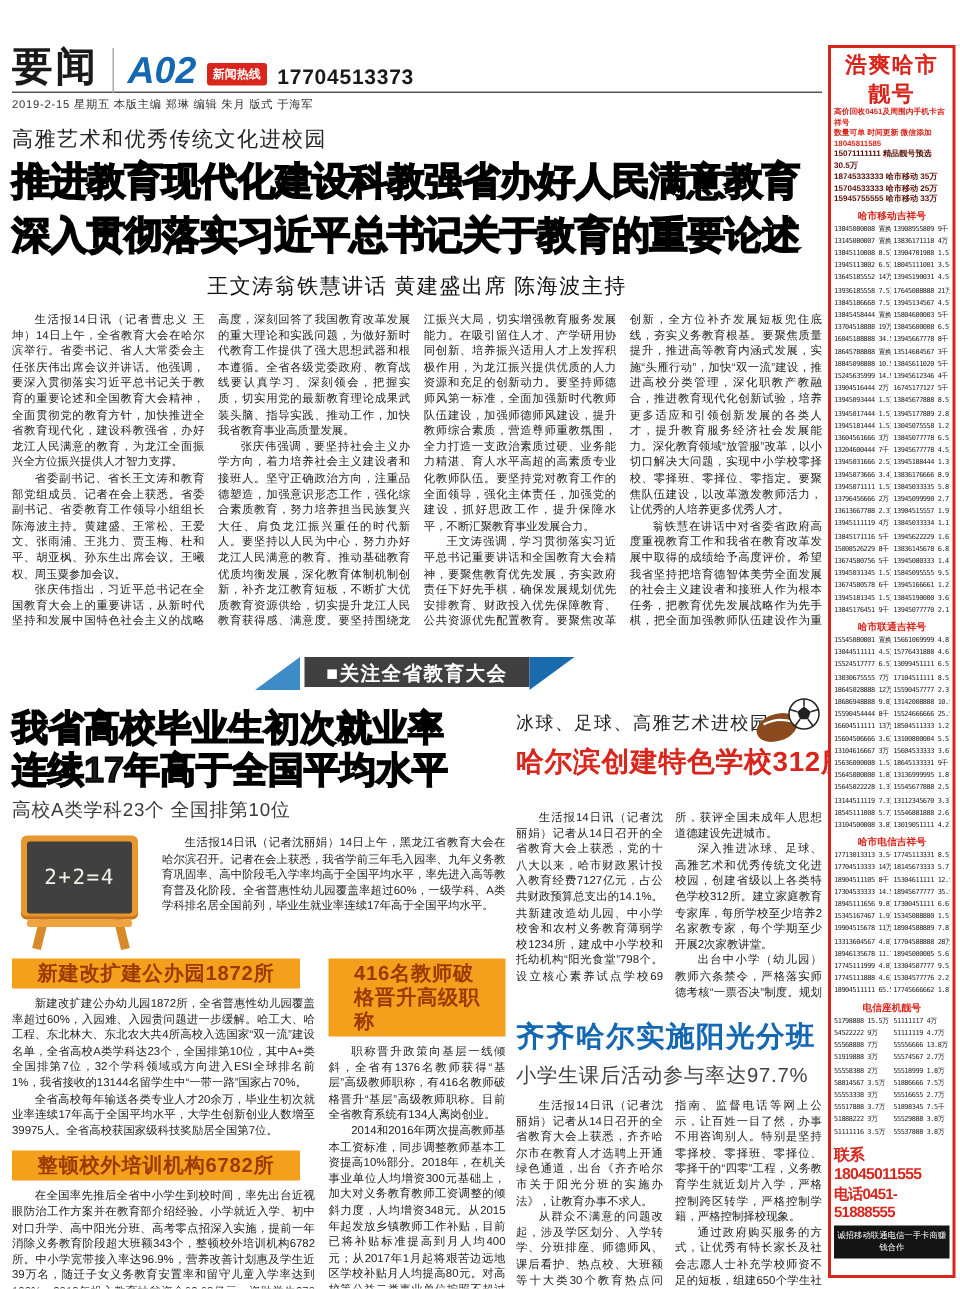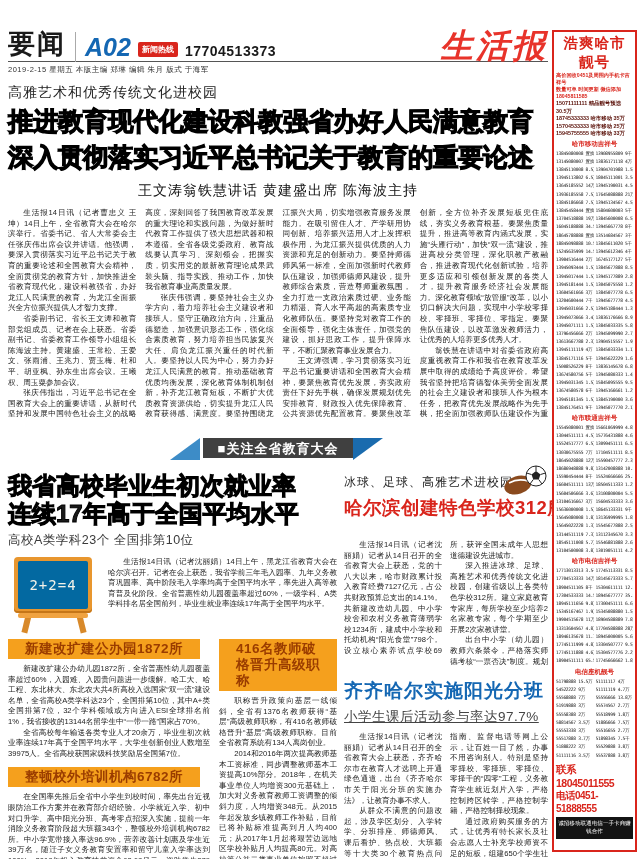--- a/index.html
+++ b/index.html
@@ -42,21 +42,21 @@
   .lower { display:flex; margin-top:10px; gap:7px; }
   .l-col { width:329px; }
   .r-col { width:204px; position:relative; }
 
   .l-head { font-size:24px; line-height:28px; font-weight:900; -webkit-text-stroke:1px #000; letter-spacing:0; white-space:nowrap; }
   .l-sub { font-size:12.5px; color:#3a3a3a; margin-top:4px; letter-spacing:.5px; }
 
   .board-row { display:flex; margin-top:8px; gap:8px; }
   .board-wrap { width:92px; height:74px; position:relative; flex:none; }
   .board-frame { position:absolute; left:6px; top:0; width:78px; height:56px; background:#e8962e; border-radius:4px; padding:4px; box-shadow:inset 0 -2px 0 #c57618; }
-  .board-inner { width:100%; height:100%; background:#0369a1; border-radius:2px; display:flex; align-items:center; justify-content:center; }
+  .board-inner { width:100%; height:100%; background:#404040; border-radius:2px; display:flex; align-items:center; justify-content:center; }
   .board-formula { color:#f2f2e9; font-size:14px; letter-spacing:1px; font-family:"DejaVu Sans Mono",monospace; }
   .board-leg { position:absolute; width:6px; height:22px; background:#d8892a; top:54px; }
   .leg-a { left:16px; transform:rotate(14deg); }
   .leg-b { right:16px; transform:rotate(-14deg); }
   .board-tray { position:absolute; left:10px; top:56px; width:70px; height:5px; background:#f0a341; border-radius:2px; }
   .lead-text { font-size:7.6px; line-height:10.6px; text-align:justify; color:#222; height:74px; overflow:hidden; }
 
   .subcols { display:flex; gap:9px; margin-top:8px; }
   .subcol-a { width:202px; }
   .subcol-b { width:118px; }
@@ -65,21 +65,21 @@
   .sc-body { font-size:7.6px; line-height:10.6px; text-align:justify; color:#222; margin-bottom:8px; }
   .subcol-b .sc-body { height:196px; overflow:hidden; }
 
   
   .r-kicker { font-size:12px; color:#222; margin-top:2px; letter-spacing:1px; }
   .balls { position:absolute; right:0; top:-8px; width:46px; height:34px; }
   .red-head { color:#d9251c; font-size:18.5px; font-weight:900; letter-spacing:.5px; margin-top:4px; white-space:nowrap; }
   .r-body { margin-top:20px; height:128px; overflow:hidden; column-count:2; column-gap:8px; column-fill:auto;
       font-size:7.6px; line-height:10.6px; text-align:justify; color:#222; }
   .blue-head { color:#1467b3; font-size:19px; font-weight:900; letter-spacing:1px; margin-top:10px; white-space:nowrap; }
-  .gray-sub { color:#444; font-size:13.5px; margin-top:4px; letter-spacing:.5px;text-decoration:underline; }
+  .gray-sub { color:#444; font-size:13.5px; margin-top:4px; letter-spacing:.5px; }
   .r-body2 { margin-top:6px; height:150px; overflow:hidden; column-count:2; column-gap:8px; column-fill:auto;
       font-size:7.6px; line-height:10.6px; text-align:justify; color:#222; }
 
   
   .ad-col { position:absolute; left:552px; top:30px; width:85px; height:822px; border:2px solid #d9251c;
       padding:2px 2px 0 2px; overflow:hidden; background:#fff; }
   .ad-title { color:#d9251c; font-size:14.5px; font-weight:900; text-align:center; letter-spacing:1px; }
   .ad-intro { color:#d9251c; font-size:5.2px; line-height:7px; font-weight:bold; }
   .ad-feat { color:#5a1008; font-size:5.4px; line-height:7.5px; font-weight:bold; }
   .ad-sec-head { color:#d9251c; font-size:6.5px; font-weight:900; text-align:center; margin:2px 0 1px; }
@@ -98,21 +98,20 @@
   <div class="content">
 
     <div class="hdr-row">
       <div class="hdr-left">
         <span class="sec-name">要闻</span>
         <span class="hdr-div"></span>
         <span class="page-no">A02</span>
         <span class="hot-badge">新闻热线</span>
         <span class="hot-num">17704513373</span>
       </div>
-      <span class="masthead">生活报</span>
     </div>
     <div class="date-line">2019-2-15 星期五  本版主编 郑琳  编辑 朱月  版式 于海军</div>
 
     <div>
       <div class="kicker">高雅艺术和优秀传统文化进校园</div>
       <div class="headline">推进教育现代化建设科教强省办好人民满意教育</div>
       <div class="headline">深入贯彻落实习近平总书记关于教育的重要论述</div>
       <div class="byline">王文涛翁铁慧讲话 黄建盛出席 陈海波主持</div>
       <div class="body-cols">
           <div class="para">生活报14日讯（记者曹忠义 王坤）14日上午，全省教育大会在哈尔滨举行。省委书记、省人大常委会主任张庆伟出席会议并讲话。他强调，要深入贯彻落实习近平总书记关于教育的重要论述和全国教育大会精神，全面贯彻党的教育方针，加快推进全省教育现代化，建设科教强省，办好龙江人民满意的教育，为龙江全面振兴全方位振兴提供人才智力支撑。</div>

